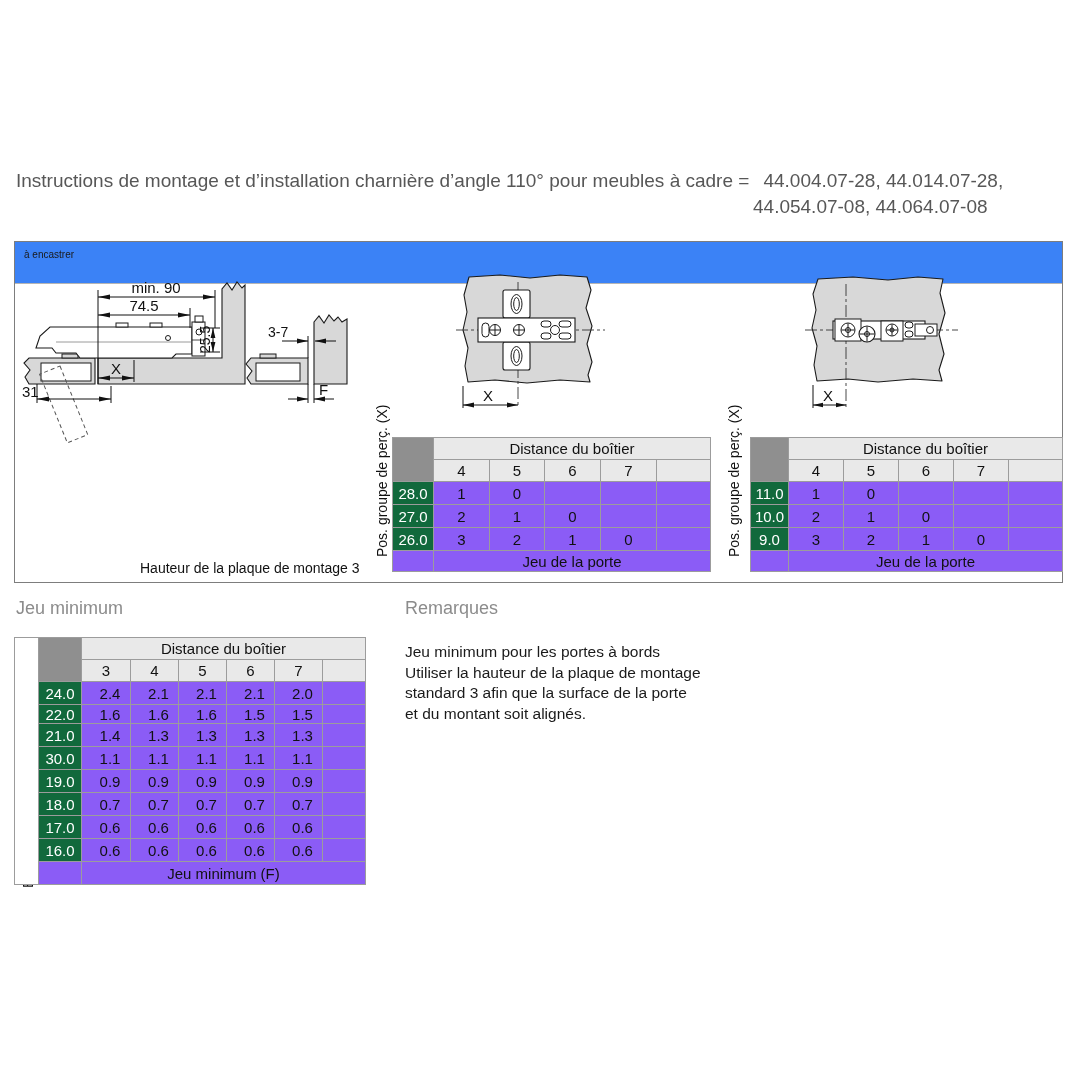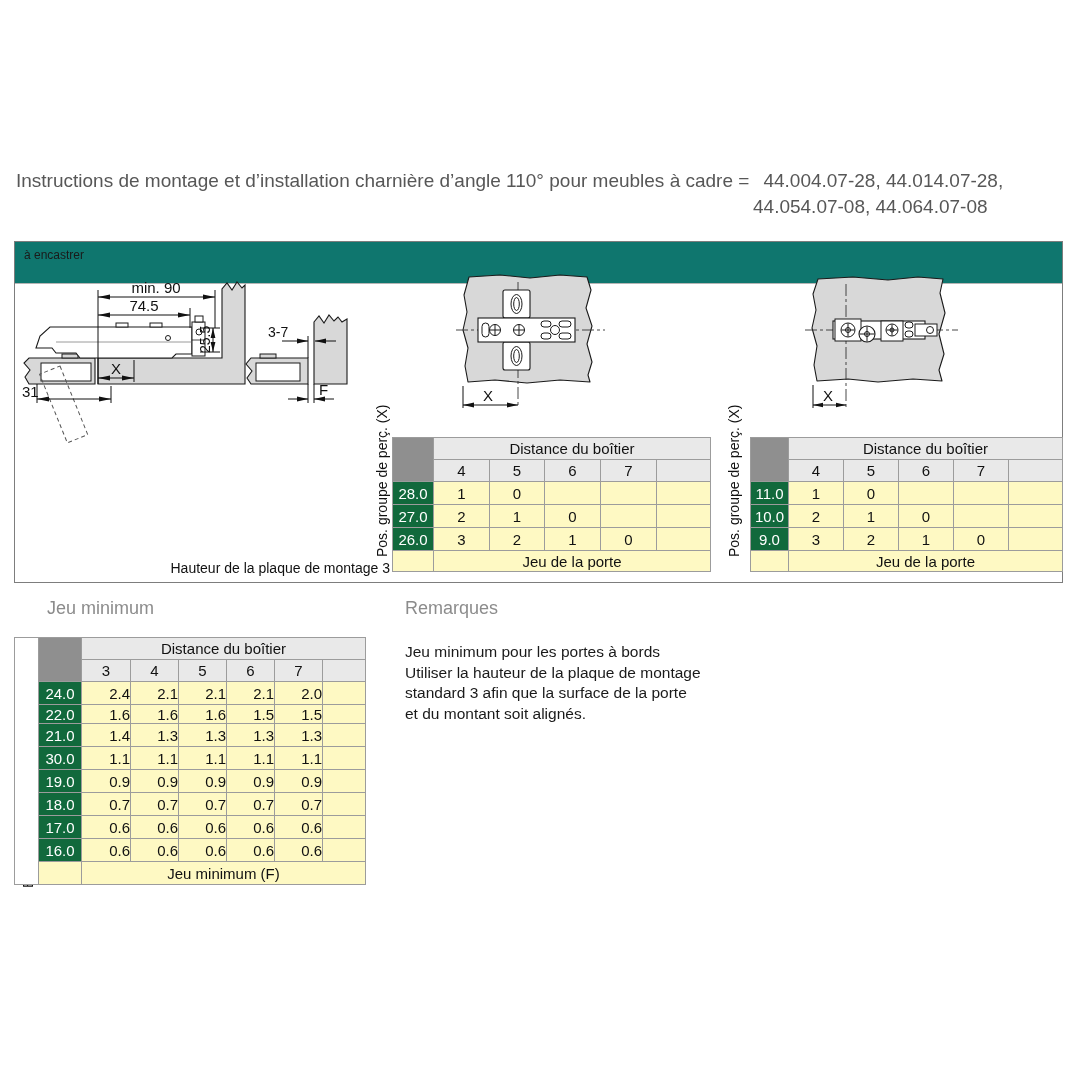--- a/index.html
+++ b/index.html
@@ -2,40 +2,40 @@
 <html><head>
 <meta charset="utf-8">
 <style>
   html,body{margin:0;padding:0;background:#fff;}
   .page{position:relative;width:1075px;height:1075px;background:#fff;overflow:hidden;
         font-family:"Liberation Sans","DejaVu Sans",sans-serif;color:#111;}
   .title1{position:absolute;left:16px;top:170px;font-size:19px;color:#575757;white-space:nowrap;}
   .title1 .codes{margin-left:14px;}
   .title2{position:absolute;left:753px;top:196px;font-size:19px;color:#575757;white-space:nowrap;}
   .mainbox{position:absolute;left:14px;top:241px;width:1047px;height:340px;border:1px solid #7d7d7d;background:#fff;}
-  .banner{position:absolute;left:0;top:0;width:100%;height:42px;background:#0f766e;border-bottom:1px solid #b5b5b5;
-          font-size:12px;color:#1a1a1a;line-height:26px;padding-left:9px;box-sizing:border-box;}
+  .banner{position:absolute;left:0;top:0;width:100%;height:42px;background:#3b82f6;border-bottom:1px solid #b5b5b5;
+          font-size:10px;color:#1a1a1a;line-height:26px;padding-left:9px;box-sizing:border-box;}
   svg{position:absolute;overflow:visible;}
   svg text{font-family:"Liberation Sans","DejaVu Sans",sans-serif;fill:#111;}
   .vlabel{position:absolute;transform-origin:0 0;transform:rotate(-90deg);white-space:nowrap;
           font-size:14px;color:#111;}
-  .caption{position:absolute;left:140px;top:560px;width:250px;text-align:right;font-size:14px;color:#111;}
+  .caption{position:absolute;left:140px;top:560px;width:250px;font-size:14px;color:#111;}
   .heading{position:absolute;font-size:18px;color:#8c8c8c;}
   .remarks{position:absolute;left:405px;top:642px;font-size:15.5px;line-height:20.6px;color:#1a1a1a;}
-  table.dt{position:absolute;border-collapse:collapse;table-layout:fixed;background:#fef9c3;}
+  table.dt{position:absolute;border-collapse:collapse;table-layout:fixed;background:#8b5cf6;}
   table.dt td{border:1px solid #9c9c9c;font-size:15px;text-align:center;padding:0;color:#111;overflow:hidden;white-space:nowrap;}
   td.corner{background:#8f8f8f;}
   td.hdrL{background:#e9e9e9;text-align:left;padding-left:7px;}
   td.hdrC{background:#e9e9e9;}
   td.glab{background:#11693c;color:#fff !important;}
   td.footL{text-align:left;padding-left:7px;}
   td.nob{border:none;background:transparent;}
   td.nobb{border:none;border-bottom:1px solid #9c9c9c;background:transparent;}
   td.vcell{background:#fff;}
-  table.min td.val{text-align:right;padding-left:8px;}
+  table.min td.val{text-align:center;padding-left:8px;}
 </style>
 </head>
 <body>
 
 <div class="page">
 
   <div class="title1"><span>Instructions de montage et d’installation charnière d’angle 110° pour meubles à cadre =</span><span class="codes">44.004.07-28, 44.014.07-28,</span></div>
   <div class="title2">44.054.07-08, 44.064.07-08</div>
 
   <div class="mainbox">
@@ -283,21 +283,21 @@
       <td class="val">0</td>
       <td class="val"></td>
     </tr>
     <tr style="height:21px">
           <td class="nob"></td>
           <td class="footL" colspan="5">Jeu de la porte</td>
         </tr>
   </tbody>
     </table>
 
-  <div class="heading" style="left:16px;top:598px;margin-left:31px;">Jeu minimum</div>
+  <div class="heading" style="left:16px;top:598px;">Jeu minimum</div>
   <div class="heading" style="left:405px;top:598px;">Remarques</div>
 
   <div class="remarks">
     <div>Jeu minimum pour les portes à bords</div>
     <div>Utiliser la hauteur de la plaque de montage</div>
     <div>standard 3 afin que la surface de la porte</div>
     <div>et du montant soit alignés.</div>
   </div>
 
   <table class="dt min" style="left:14px;top:637px;">

